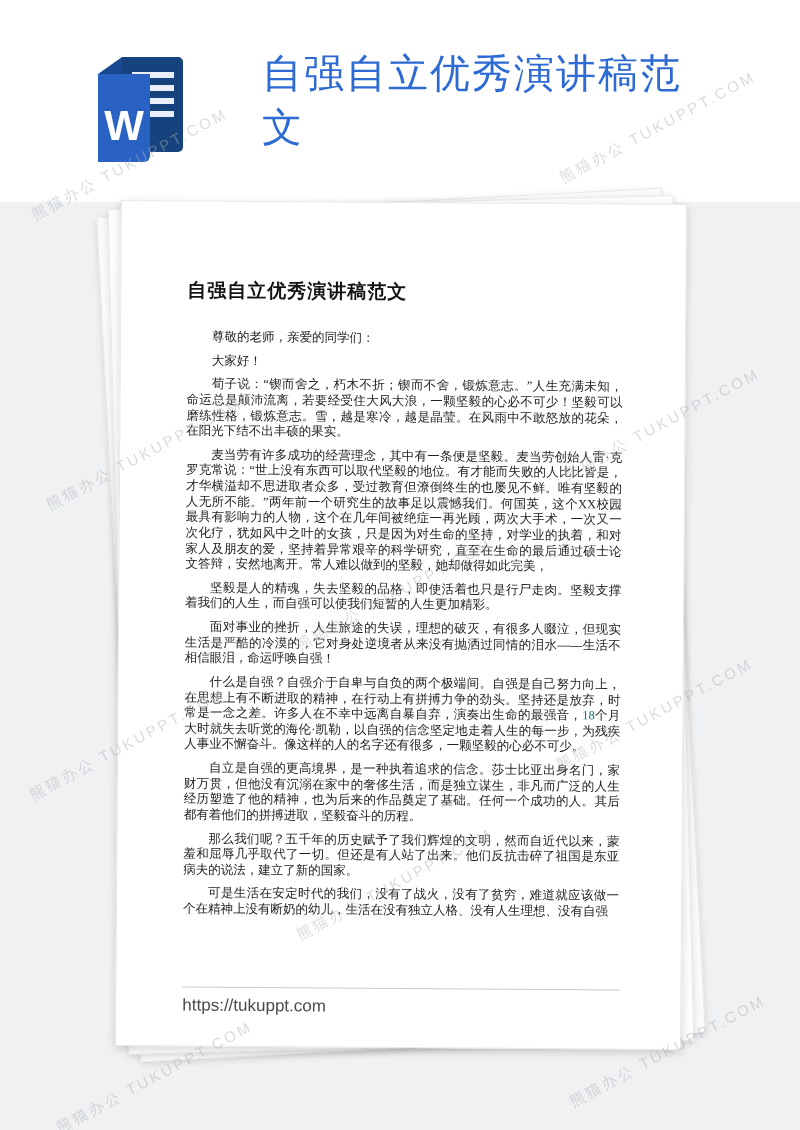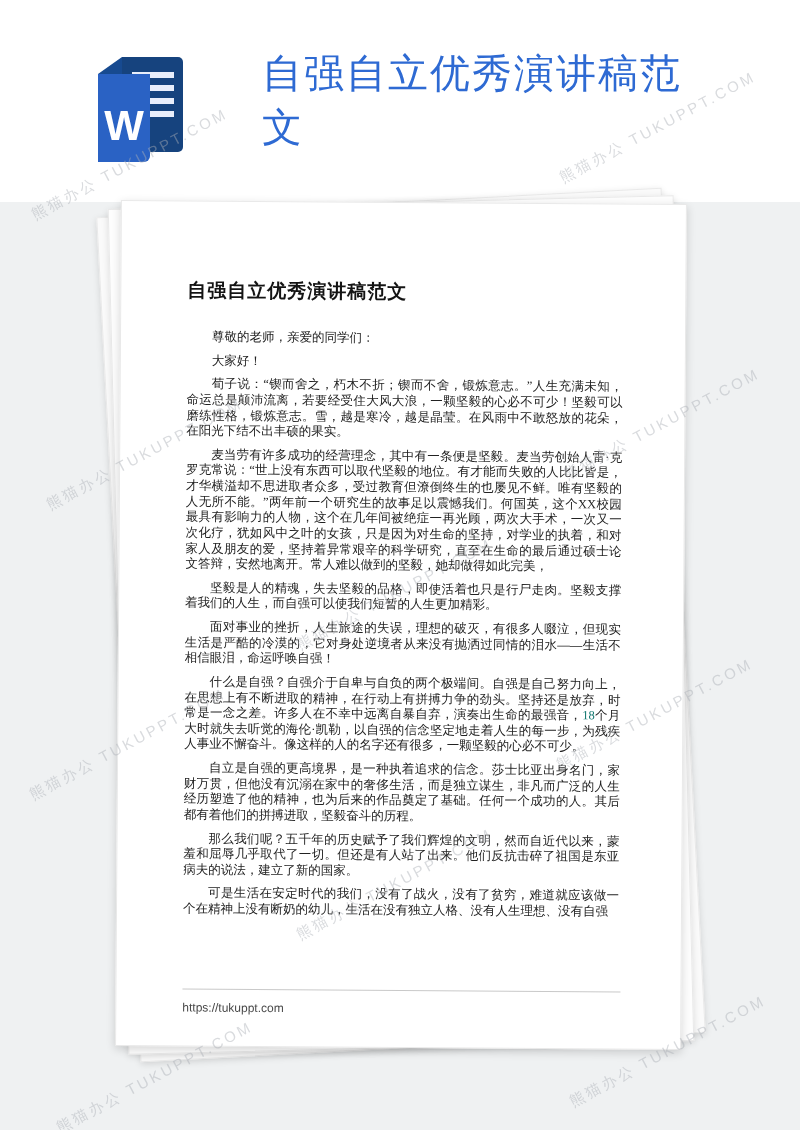--- a/index.html
+++ b/index.html
@@ -42,21 +42,21 @@
     margin:0 0 8px;font-size:12.5px;line-height:1.25;color:#222;
     text-align:justify;text-indent:2em;
     font-family:"Liberation Serif","DejaVu Serif",serif;
   }
   .doc-body .hl{color:#0f766e;}
   .paper-footer{
     position:absolute;left:66px;right:60px;bottom:30px;
     border-top:1px solid #c9c9c9;padding-top:8px;
   }
   .paper-footer a{
-    font-size:12px;color:#4a4a4a;text-decoration:none;
+    font-size:17px;color:#4a4a4a;text-decoration:none;
     font-family:"Liberation Sans","DejaVu Sans",sans-serif;
   }
   
   #watermarks{position:absolute;inset:0;z-index:5;pointer-events:none;}
   .wm{
     position:absolute;white-space:nowrap;pointer-events:none;
     transform:rotate(-28deg);
     font-size:15px;letter-spacing:3px;
     color:rgba(170,175,182,0.45);
     font-family:"Liberation Sans","DejaVu Sans",sans-serif;

